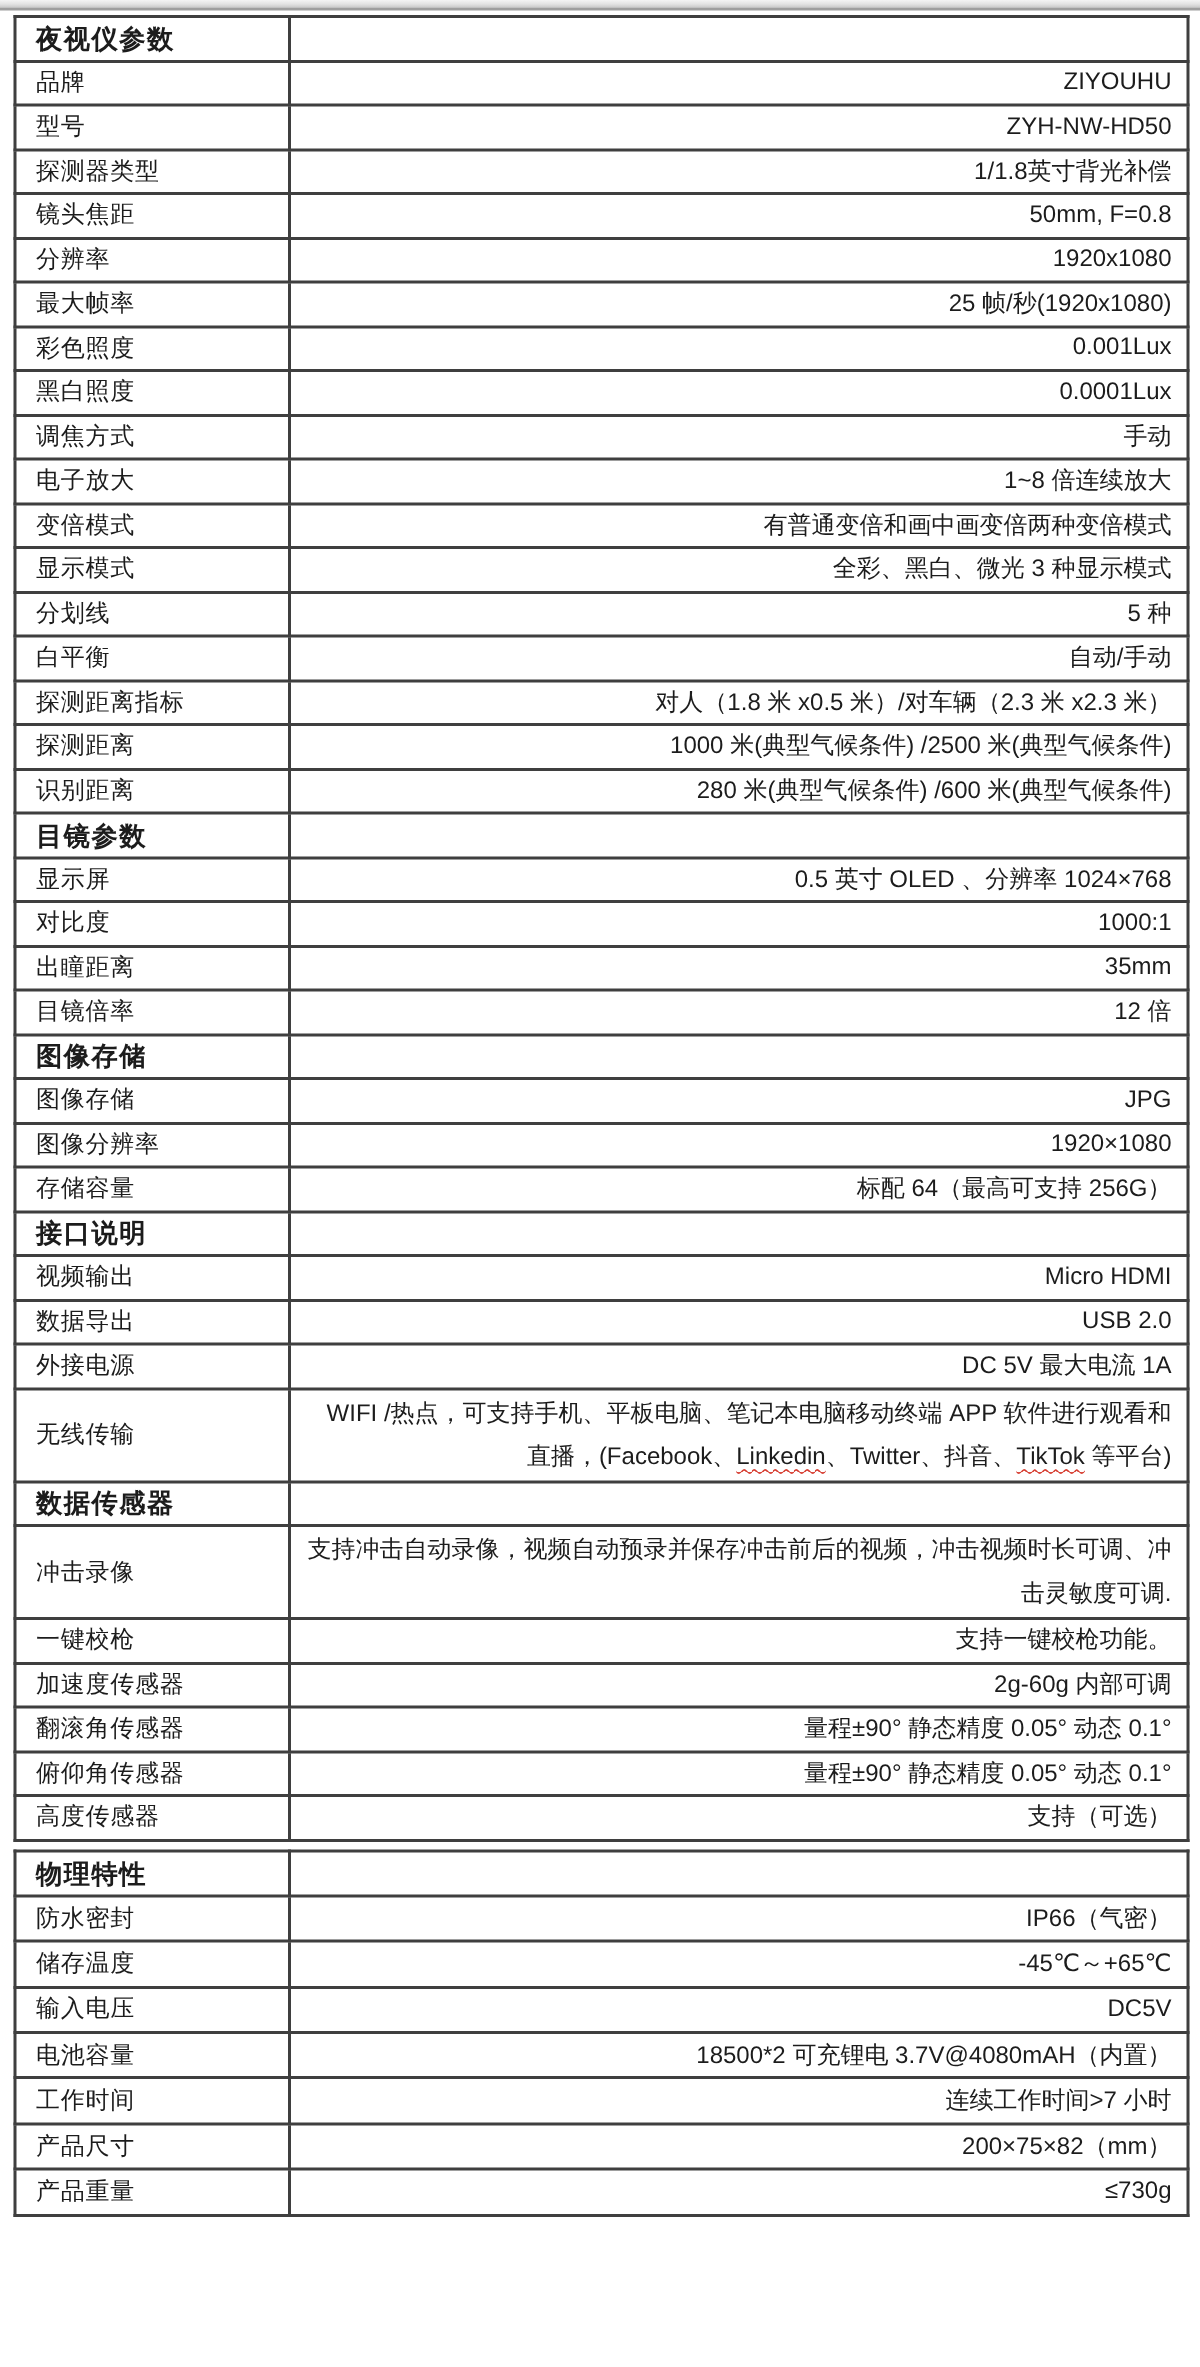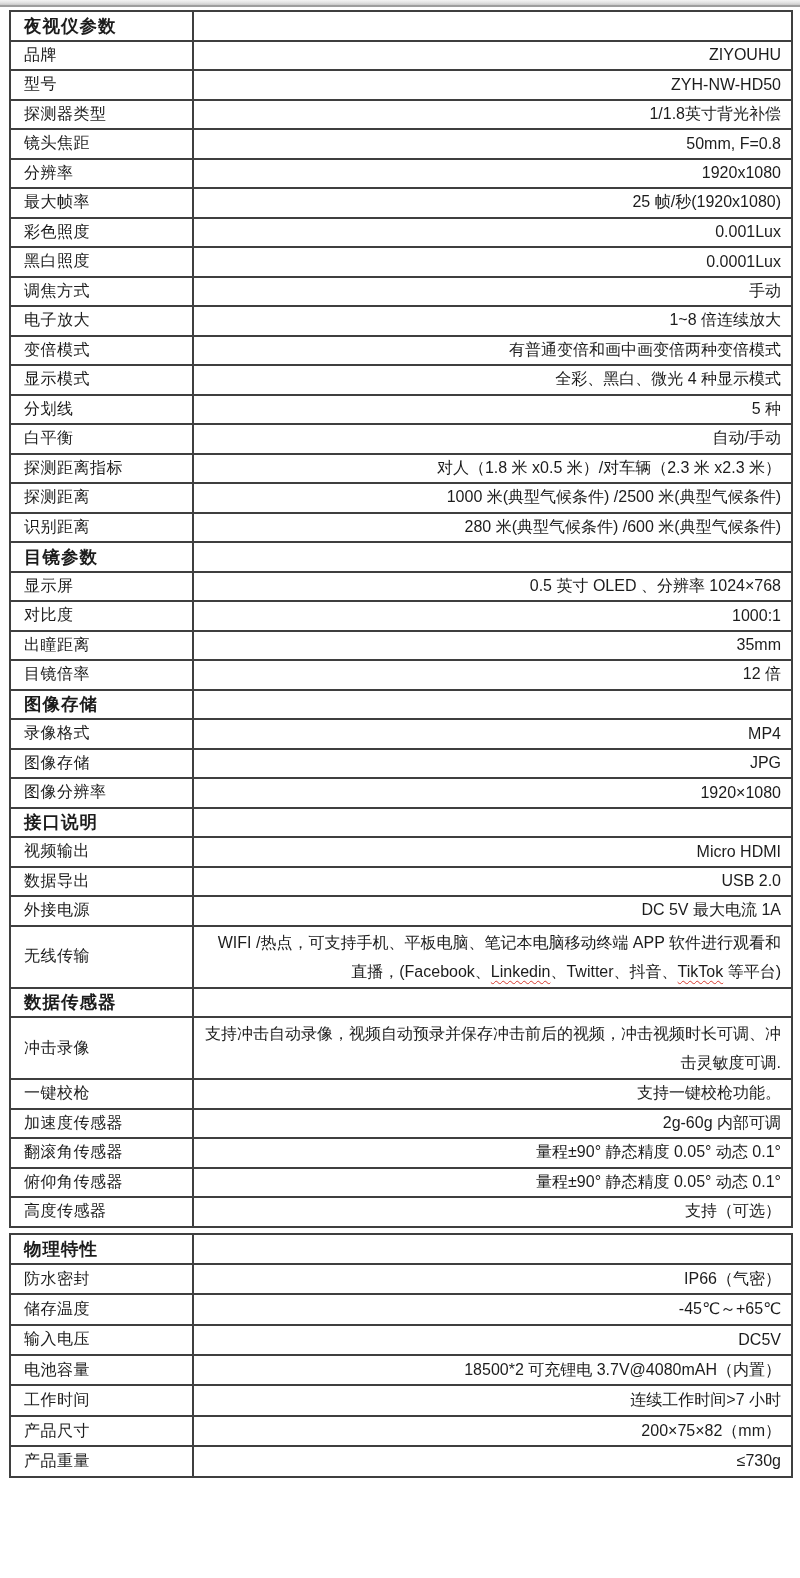--- a/index.html
+++ b/index.html
@@ -127,21 +127,21 @@
           <tr>
             <td class="label">电子放大</td>
             <td class="value">1~8 倍连续放大</td>
           </tr>
           <tr>
             <td class="label">变倍模式</td>
             <td class="value">有普通变倍和画中画变倍两种变倍模式</td>
           </tr>
           <tr>
             <td class="label">显示模式</td>
-            <td class="value">全彩、黑白、微光 4 种显示模式</td>
+            <td class="value">全彩、黑白、微光 3 种显示模式</td>
           </tr>
           <tr>
             <td class="label">分划线</td>
             <td class="value">5 种</td>
           </tr>
           <tr>
             <td class="label">白平衡</td>
             <td class="value">自动/手动</td>
           </tr>
           <tr>
@@ -174,30 +174,30 @@
           </tr>
           <tr>
             <td class="label">目镜倍率</td>
             <td class="value">12 倍</td>
           </tr>
           <tr class="section">
             <td class="label">图像存储</td>
             <td class="value"></td>
           </tr>
           <tr>
-            <td class="label">录像格式</td>
-            <td class="value">MP4</td>
-          </tr>
-          <tr>
             <td class="label">图像存储</td>
             <td class="value">JPG</td>
           </tr>
           <tr>
             <td class="label">图像分辨率</td>
             <td class="value">1920×1080</td>
+          </tr>
+          <tr>
+            <td class="label">存储容量</td>
+            <td class="value">标配 64（最高可支持 256G）</td>
           </tr>
           <tr class="section">
             <td class="label">接口说明</td>
             <td class="value"></td>
           </tr>
           <tr>
             <td class="label">视频输出</td>
             <td class="value">Micro HDMI</td>
           </tr>
           <tr>

